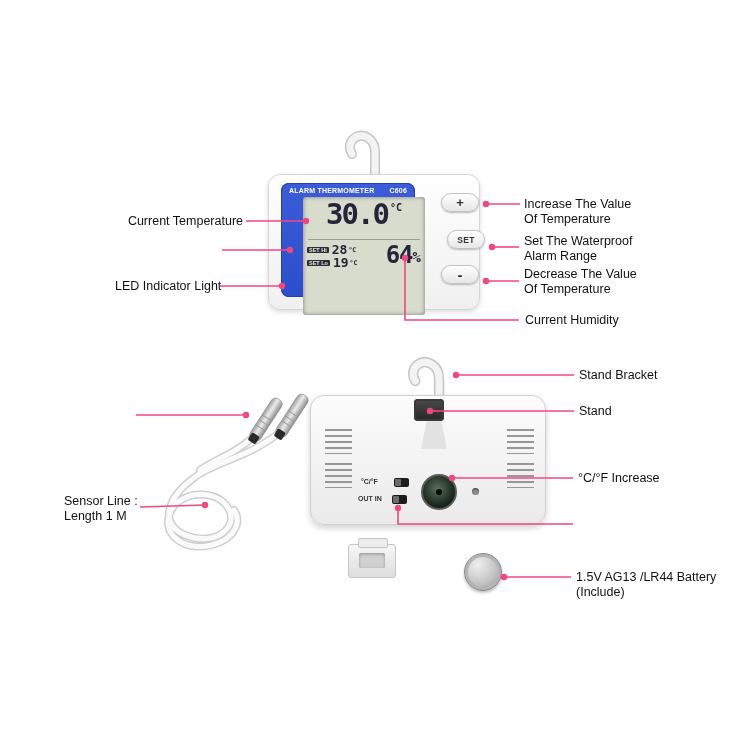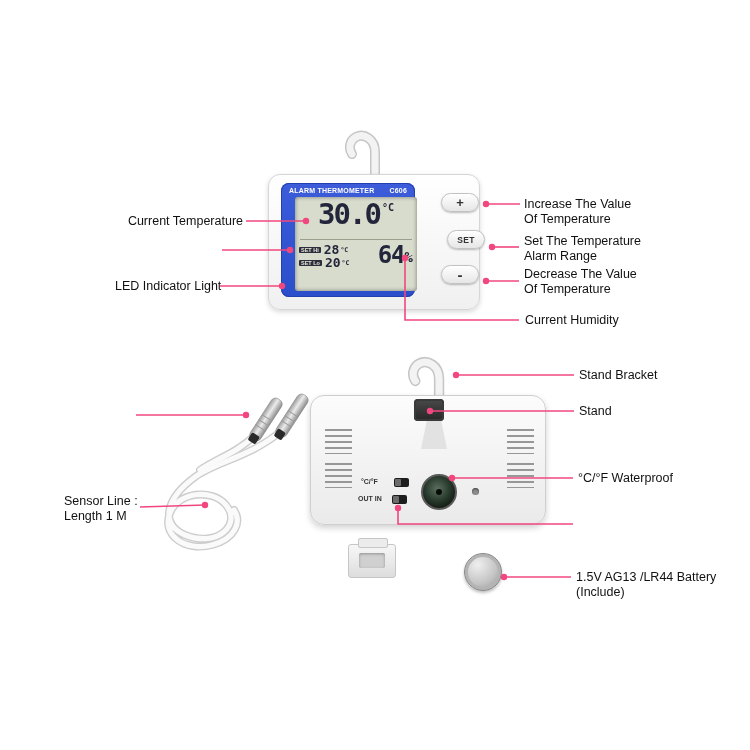--- a/index.html
+++ b/index.html
@@ -23,21 +23,21 @@
   
   .front-body { left:268px; top:174px; width:212px; height:136px;
     background:linear-gradient(180deg,#ffffff,#f0f0f0);
     border:1px solid #d6d6d6; border-radius:12px;
     box-shadow:0 2px 5px rgba(0,0,0,.15); }
   .bezel { position:absolute; left:12px; top:8px; width:134px; height:114px;
     background:linear-gradient(180deg,#3c5cda, var(--color-bezel,#2b4ecb));
     border-radius:8px; box-shadow: inset 0 0 0 1px #2240b0; }
   .bezel-header { height:13px; display:flex; justify-content:space-between; align-items:center;
     padding:2px 8px 0 8px; color:#fff; font-size:7px; font-weight:bold; letter-spacing:.2px; }
-  .lcd { position:absolute; left:14px; top:14px; width:122px; height:94px;
+  .lcd { position:absolute; left:22px; top:14px; width:122px; height:118px;
     background: var(--color-lcd,#d8dccd); border-radius:3px;
     box-shadow: inset 0 0 4px rgba(0,0,0,.45); color:#23253a;
     font-family:"DejaVu Sans Mono", monospace; }
   .main-row { display:flex; justify-content:center; align-items:flex-start; padding-top:3px; height:42px; }
   .main-num { font-size:29px; font-weight:bold; letter-spacing:-2px; line-height:1; }
   .main-unit { font-size:10px; font-weight:bold; margin:2px 0 0 2px; }
   .lcd-div { border-top:1px solid #9aa08c; margin:0 5px; }
   .lcd-bottom { display:flex; padding:3px 4px 0 4px; }
   .set-col { width:56%; }
   .set-row { display:flex; align-items:center; height:13px; }
@@ -119,21 +119,21 @@
         <div class="lcd-div"></div>
         <div class="lcd-bottom">
           <div class="set-col">
             <div class="set-row">
               <span class="set-tag">SET Hi</span>
               <span class="set-val">28</span>
               <span class="set-unit">°C</span>
             </div>
             <div class="set-row">
               <span class="set-tag">SET Lo</span>
-              <span class="set-val">20</span>
+              <span class="set-val">19</span>
               <span class="set-unit">°C</span>
             </div>
           </div>
           <div class="hum-col">
             <span class="hum-num">64</span>
             <span class="hum-unit">%</span>
           </div>
         </div>
       </div>
     </div>
@@ -201,28 +201,28 @@
   <div class="abs bracket">
     <div class="bracket-tab"></div>
     <div class="bracket-slot"></div>
   </div>
   <div class="abs battery"></div>
 
   <div class="lbl r" style="left:100px;top:214px;width:143px">Current Temperature</div>
   <div class="lbl" style="left:115px;top:279px">LED Indicator Light</div>
   <div class="lbl" style="left:524px;top:197px">Increase The Value
 Of Temperature</div>
-  <div class="lbl" style="left:524px;top:234px">Set The Temperature
+  <div class="lbl" style="left:524px;top:234px">Set The Waterproof
 Alarm Range</div>
   <div class="lbl" style="left:524px;top:267px">Decrease The Value
 Of Temperature</div>
   <div class="lbl" style="left:525px;top:313px">Current Humidity</div>
   <div class="lbl" style="left:579px;top:368px">Stand Bracket</div>
   <div class="lbl" style="left:579px;top:404px">Stand</div>
-  <div class="lbl" style="left:578px;top:471px">°C/°F Waterproof</div>
+  <div class="lbl" style="left:578px;top:471px">°C/°F Increase</div>
   <div class="lbl" style="left:576px;top:570px">1.5V AG13 /LR44 Battery
 (Include)</div>
   <div class="lbl" style="left:64px;top:494px">Sensor Line :
 Length 1 M</div>
 
   <svg class="overlay" width="750" height="750" viewBox="0 0 750 750">
     <g class="callout-stroke">
       <line x1="246" y1="221" x2="306" y2="221"></line>
       <line x1="222" y1="250" x2="290" y2="250"></line>
       <line x1="220" y1="286" x2="282" y2="286"></line>

